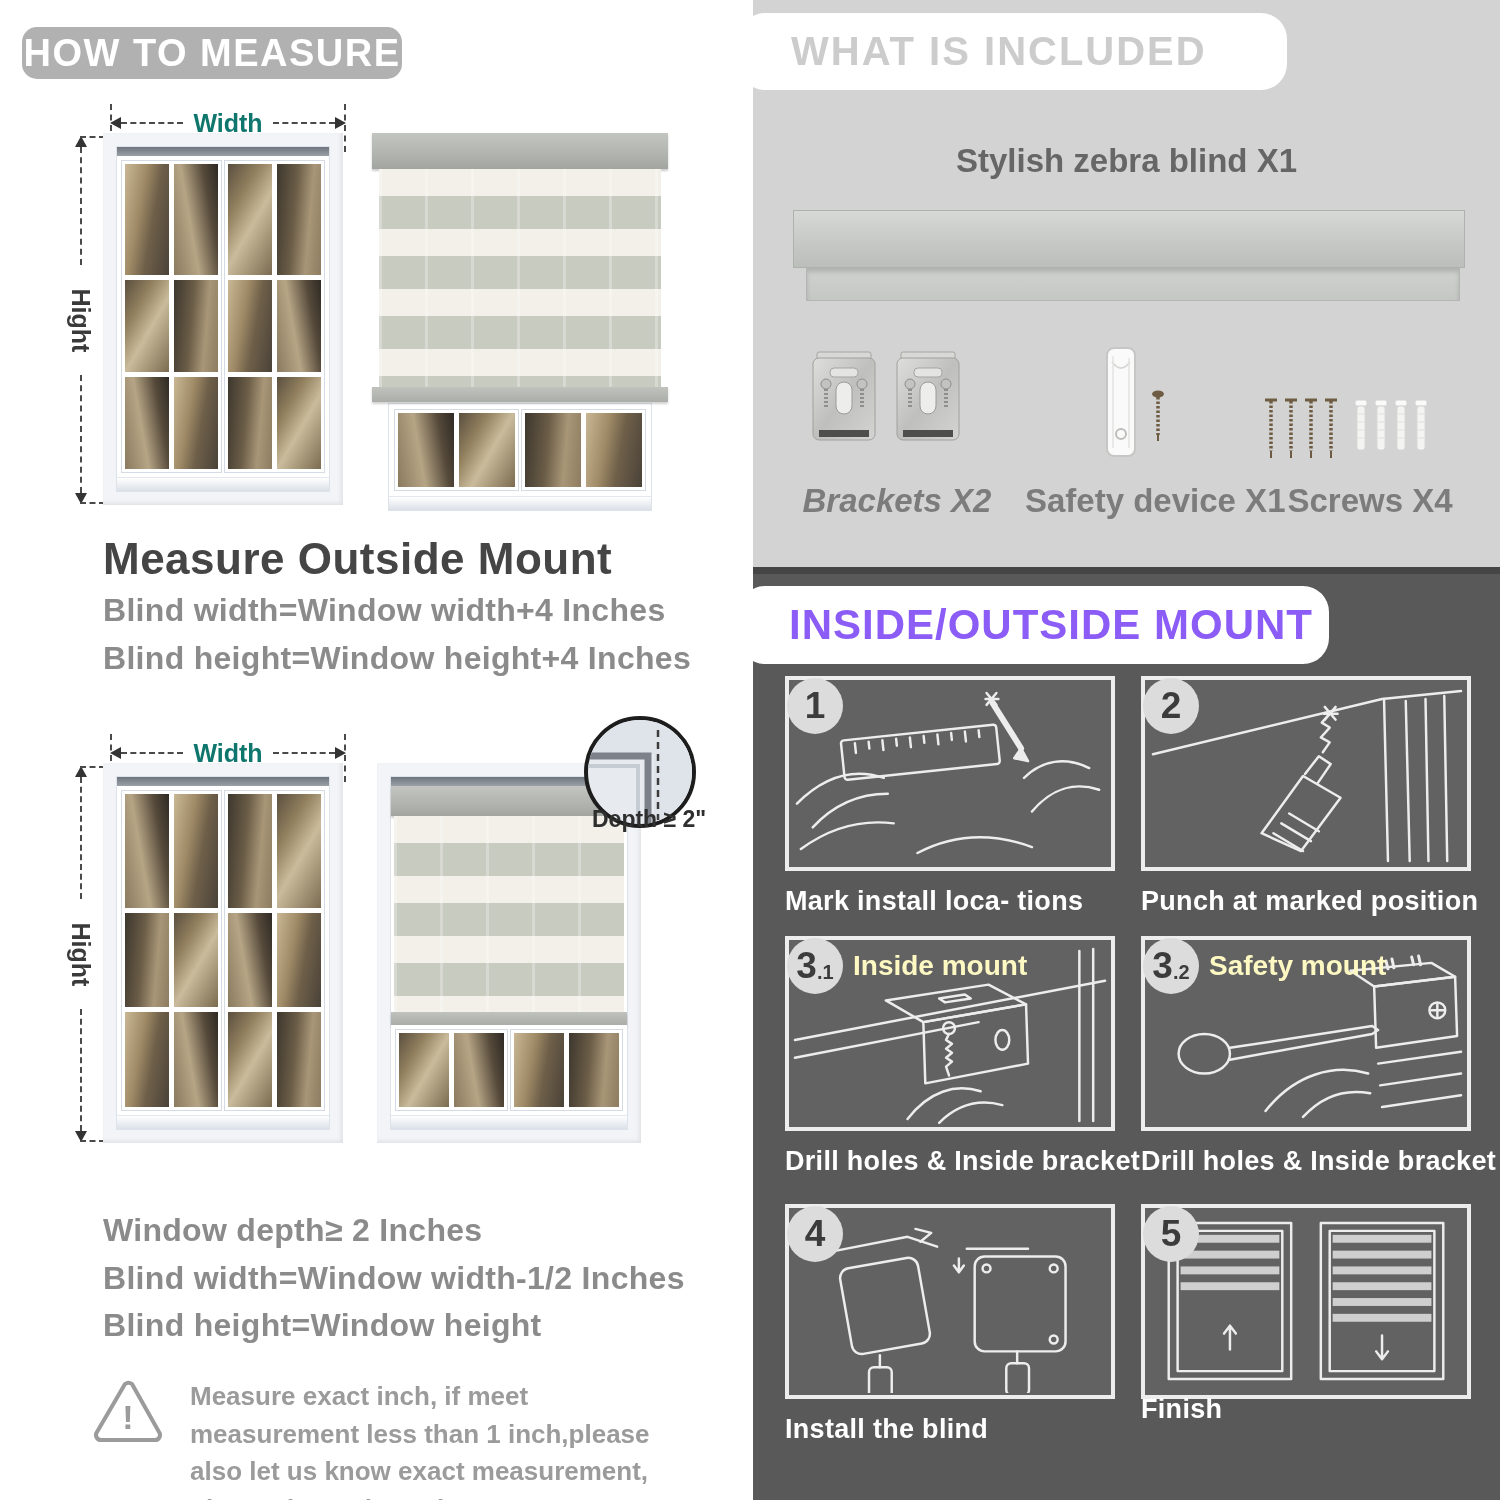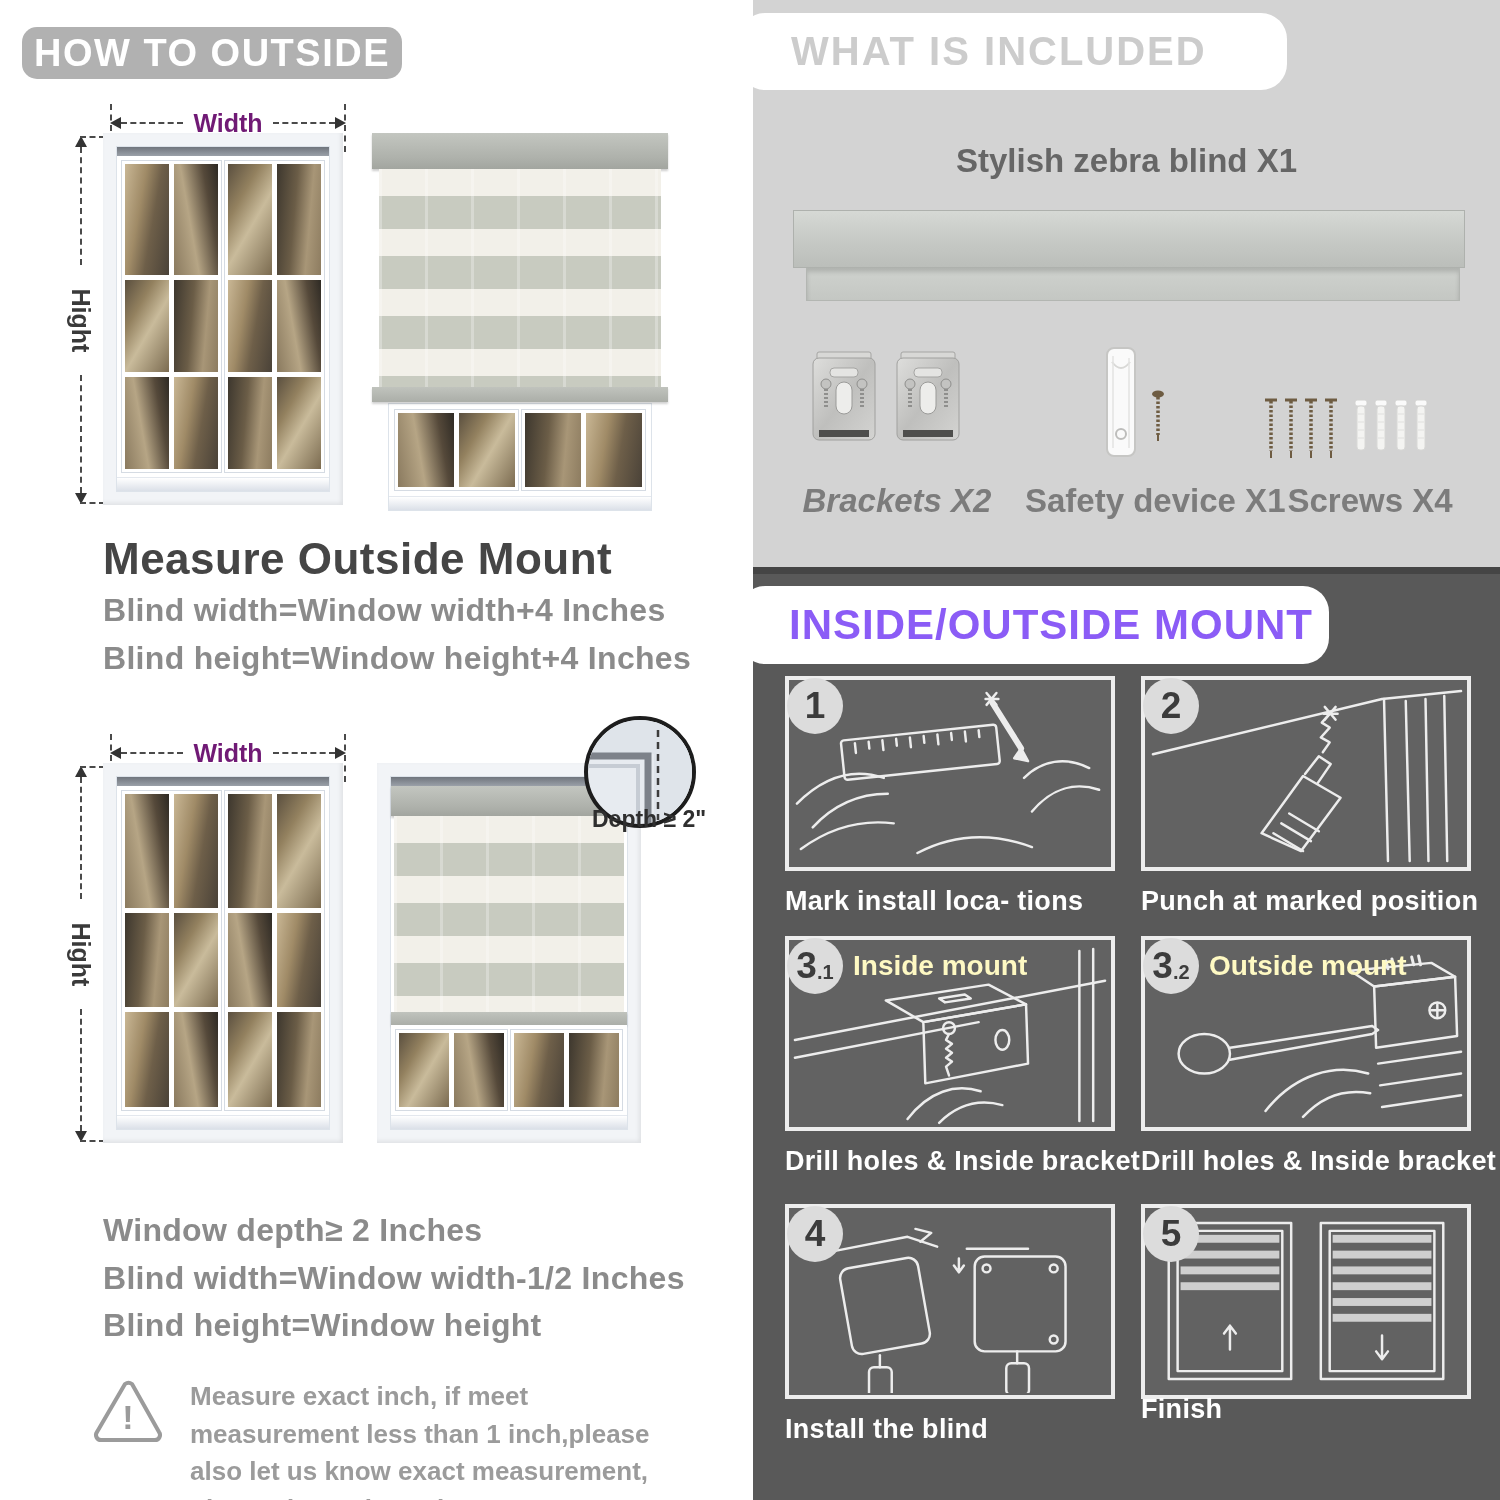--- a/index.html
+++ b/index.html
@@ -13,21 +13,21 @@
   .left-col{position:absolute;left:0;top:0;width:753px;height:1500px;background:#fff;}
 
   .h2m-hdr{
     position:absolute;left:22px;top:27px;width:380px;height:52px;
     background:#b1b1b1;border-radius:15px;color:#fff;
     display:flex;align-items:center;justify-content:center;
     font-size:38px;font-weight:bold;letter-spacing:1.5px;
   }
 
   
-  .w-annot{position:absolute;height:26px;display:flex;align-items:center;color:#701a75;}
+  .w-annot{position:absolute;height:26px;display:flex;align-items:center;color:#0f766e;}
   .w-annot .dash{flex:1;height:0;border-top:2px dashed #4a4a4a;}
   .w-annot .lbl{font-size:25px;font-weight:bold;padding:0 10px;white-space:nowrap;}
   .arr-l{width:0;height:0;border-right:11px solid #333;border-top:6px solid transparent;border-bottom:6px solid transparent;}
   .arr-r{width:0;height:0;border-left:11px solid #333;border-top:6px solid transparent;border-bottom:6px solid transparent;}
   .w-annot .tickv{position:absolute;top:-6px;height:48px;width:0;border-left:2px dashed #4a4a4a;}
   .w-annot .tickv.l{left:0;} .w-annot .tickv.r{right:0;}
 
   .h-annot{position:absolute;width:30px;display:flex;flex-direction:column;align-items:center;color:#3a3a3a;}
   .h-annot .vdash{flex:1;width:0;border-left:2px dashed #4a4a4a;}
   .arr-u{width:0;height:0;border-bottom:11px solid #333;border-left:6px solid transparent;border-right:6px solid transparent;}
@@ -109,21 +109,21 @@
   .step-art svg{width:100%;height:100%;}
   .ln{stroke:#ededed;stroke-width:2.5;fill:none;stroke-linecap:round;stroke-linejoin:round;}
   .fillbar{fill:#cfcfcf;stroke:none;}
 </style>
 </head>
 <body>
 
 <div class="left-col">
 
   <div class="h2m-hdr">
-    <span>HOW TO OUTSIDE</span>
+    <span>HOW TO MEASURE</span>
   </div>
 
   <div class="w-annot" style="left:110px;top:110px;width:236px;">
     <span class="tickv l"></span>
     <span class="arr-l"></span>
     <span class="dash"></span>
     <span class="lbl">Width</span>
     <span class="dash"></span>
     <span class="arr-r"></span>
     <span class="tickv r"></span>
@@ -489,21 +489,21 @@
           <path d="M84,106 L228,84 M84,118 L228,92 M228,84 l6,4 -6,4"></path>
           <path d="M120,170 C150,132 190,122 224,132 M158,176 C180,152 204,148 226,152"></path>
           <path d="M234,122 L318,110 M236,144 L318,132 M238,166 L318,154"></path>
         </g>
       </svg>
     </div>
     <div class="step-badge">
       <span class="num">3</span>
         <span class="sub">.2</span>
     </div>
-    <div class="step-title">Outside mount</div>
+    <div class="step-title">Safety mount</div>
   </div>
   <div class="step-caption" style="left:388px;top:572px;">Drill holes &amp;  Inside bracket</div>
 
   <div class="step-panel" style="left:32px;top:630px;">
     <div class="step-art">
       <svg viewBox="0 0 322 183">
         <g class="ln">
           <path d="M46,40 L118,26 L148,36"></path>
           <path d="M126,18 l16,4 -11,9"></path>
           <g transform="rotate(-10 95 95)">

